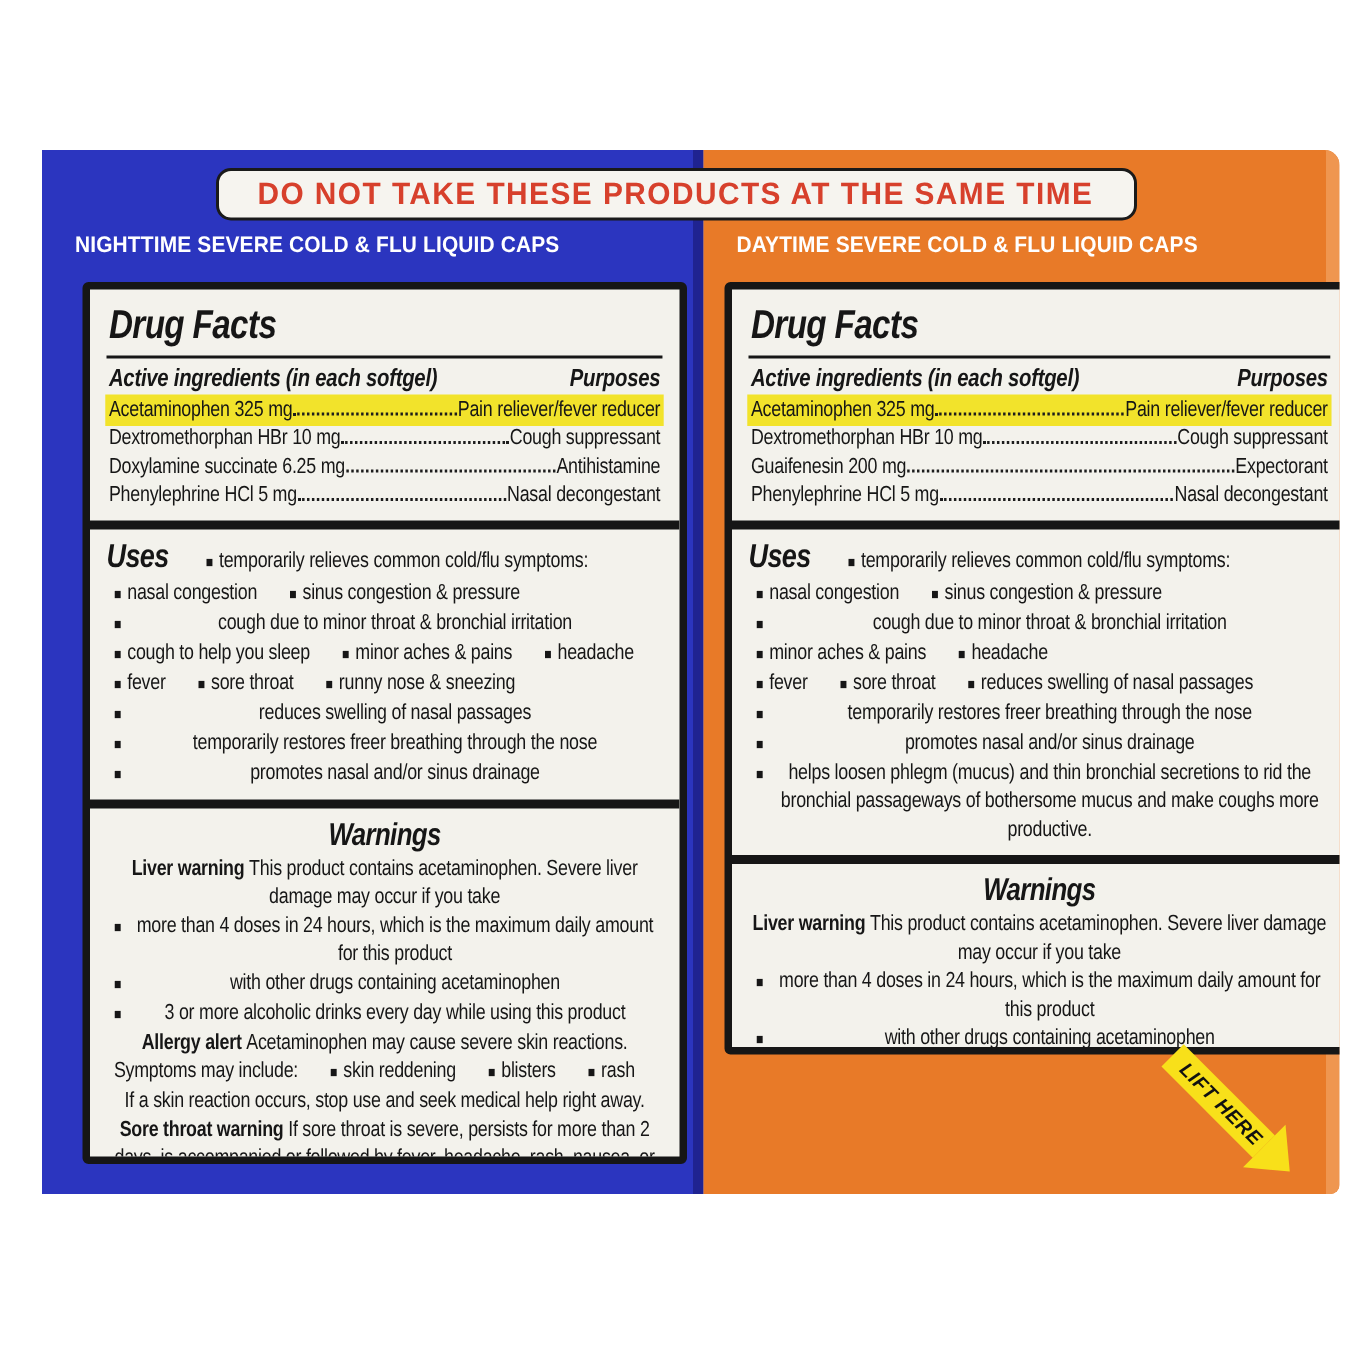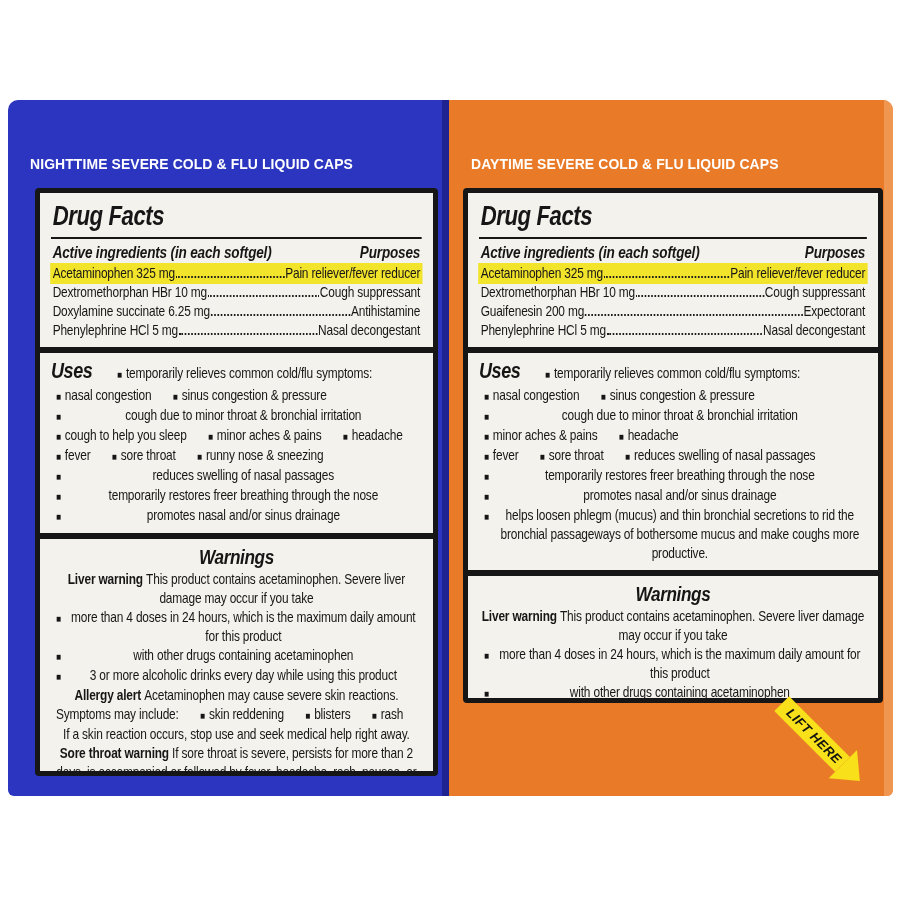--- a/index.html
+++ b/index.html
@@ -7,21 +7,21 @@
     --ink:#161616; --label-bg:#f3f2ec; --banner-bg:#f6f4ef; --banner-red:#d7402c;
     --highlight:#f2e32b; --lift-yellow:#f8e01a;
   }
   *{margin:0;padding:0;box-sizing:border-box;}
   html,body{width:900px;height:900px;background:#ffffff;font-family:"Liberation Sans",sans-serif;color:var(--ink);}
   body{position:relative;overflow:hidden;}
 
   .package{position:absolute;left:8px;top:100px;width:885px;height:696px;display:flex;
     border-radius:10px 10px 6px 6px;overflow:hidden;}
   .half{position:relative;height:100%;}
-  .half.night{width:441px;background:var(--night-bg);border-right:7px solid var(--night-edge);}
+  .half.night{width:441px;background:var(--night-bg);border-right:7px solid var(--night-edge);margin-left:20px;}
   .half.day{flex:1;background:var(--day-bg);border-right:9px solid var(--day-edge);}
 
   .banner{position:absolute;left:50%;top:12px;transform:translateX(-50%);width:614px;height:35px;
     background:var(--banner-bg);border:2px solid #1a1a1a;border-radius:10px;z-index:6;
     display:flex;align-items:center;justify-content:center;}
   .banner span{color:var(--banner-red);font-weight:bold;font-size:20.5px;letter-spacing:1px;white-space:nowrap;
     transform:scaleX(0.97);transform-origin:center;}
 
   .hdr{position:absolute;top:55px;left:22px;color:#fff;font-weight:bold;font-size:15px;
     letter-spacing:0.1px;white-space:nowrap;transform:scaleX(0.93);transform-origin:0 0;}
@@ -325,13 +325,16 @@
         </div>
 
       </div>
     </div>
     <div class="lift">
       <div class="lift-bar">LIFT HERE</div>
       <div class="lift-head"></div>
     </div>
   </div>
 
+  <div class="banner">
+    <span>DO NOT TAKE THESE PRODUCTS AT THE SAME TIME</span>
+  </div>
 </div>
 
 </body></html>

